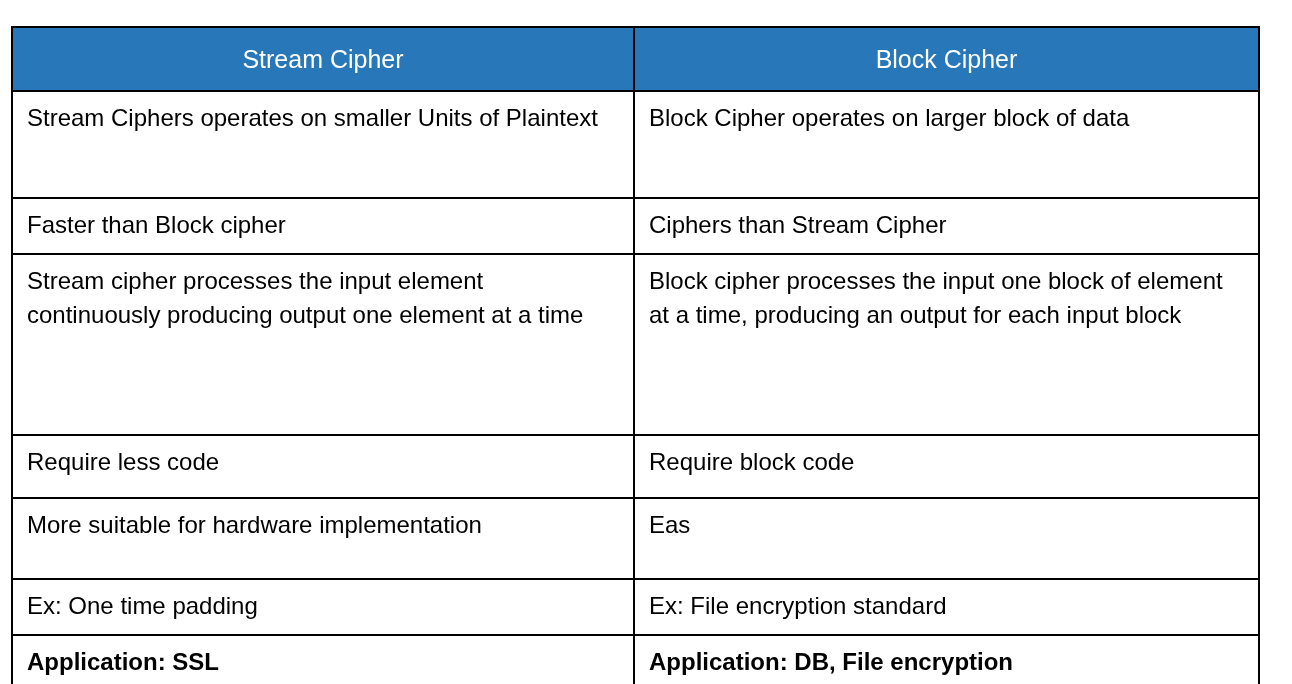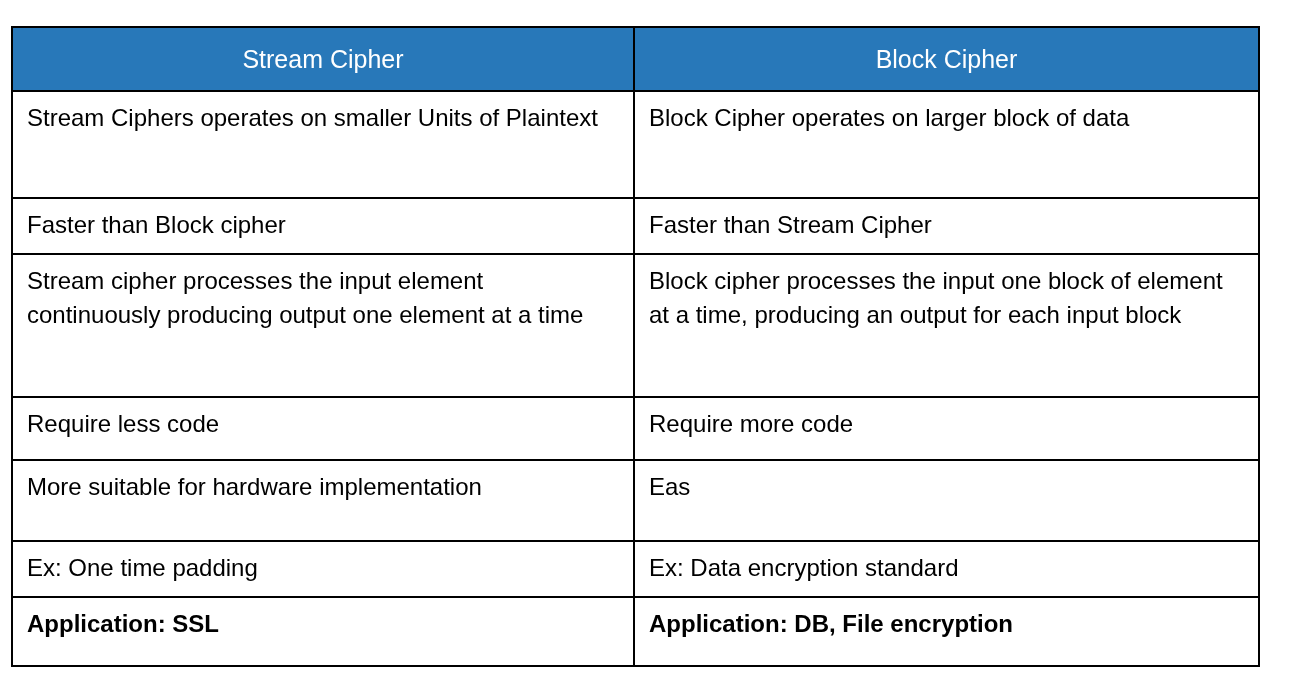--- a/index.html
+++ b/index.html
@@ -49,21 +49,21 @@
     font-size: 24px;
     line-height: 34px;
     vertical-align: top;
     text-align: left;
     padding: 9px 14px 11px 14px;
   }
   col.col-left  { width: 622px; }
   col.col-right { width: 625px; }
   tbody tr:nth-child(1) { height: 107px; }
   tbody tr:nth-child(2) { height: 52px;  }
-  tbody tr:nth-child(3) { height: 143px; margin-top: 44px; }
+  tbody tr:nth-child(3) { height: 181px; margin-top: 44px; }
   tbody tr:nth-child(4) { height: 63px; margin-top: 9px;  }
   tbody tr:nth-child(5) { height: 81px;  }
   tbody tr:nth-child(6) { height: 48px;  }
   tbody tr:nth-child(7) { height: 69px; font-weight: bold;  }
 </style>
 </head>
 <body>
 
 <div class="table-wrap">
   <table class="cipher-table">
@@ -77,37 +77,37 @@
         <th>Block Cipher</th>
       </tr>
     </thead>
     <tbody>
         <tr>
           <td>Stream Ciphers operates on smaller Units of Plaintext</td>
           <td>Block Cipher operates on larger block of data</td>
         </tr>
         <tr>
           <td>Faster than Block cipher</td>
-          <td>Faster than Stream Cipher</td>
+          <td>Ciphers than Stream Cipher</td>
         </tr>
         <tr>
           <td>Stream cipher processes the input element continuously producing output one element at a time</td>
           <td>Block cipher processes the input one block of element at a time, producing an output for each input block</td>
         </tr>
         <tr>
           <td>Require less code</td>
-          <td>Require more code</td>
+          <td>Require block code</td>
         </tr>
         <tr>
           <td>More suitable for hardware implementation</td>
           <td>Eas</td>
         </tr>
         <tr>
           <td>Ex: One time padding</td>
-          <td>Ex: Data encryption standard</td>
+          <td>Ex: File encryption standard</td>
         </tr>
         <tr>
           <td>Application: SSL</td>
           <td>Application: DB, File encryption</td>
         </tr>
       </tbody>
   </table>
 </div>
 
 </body></html>

